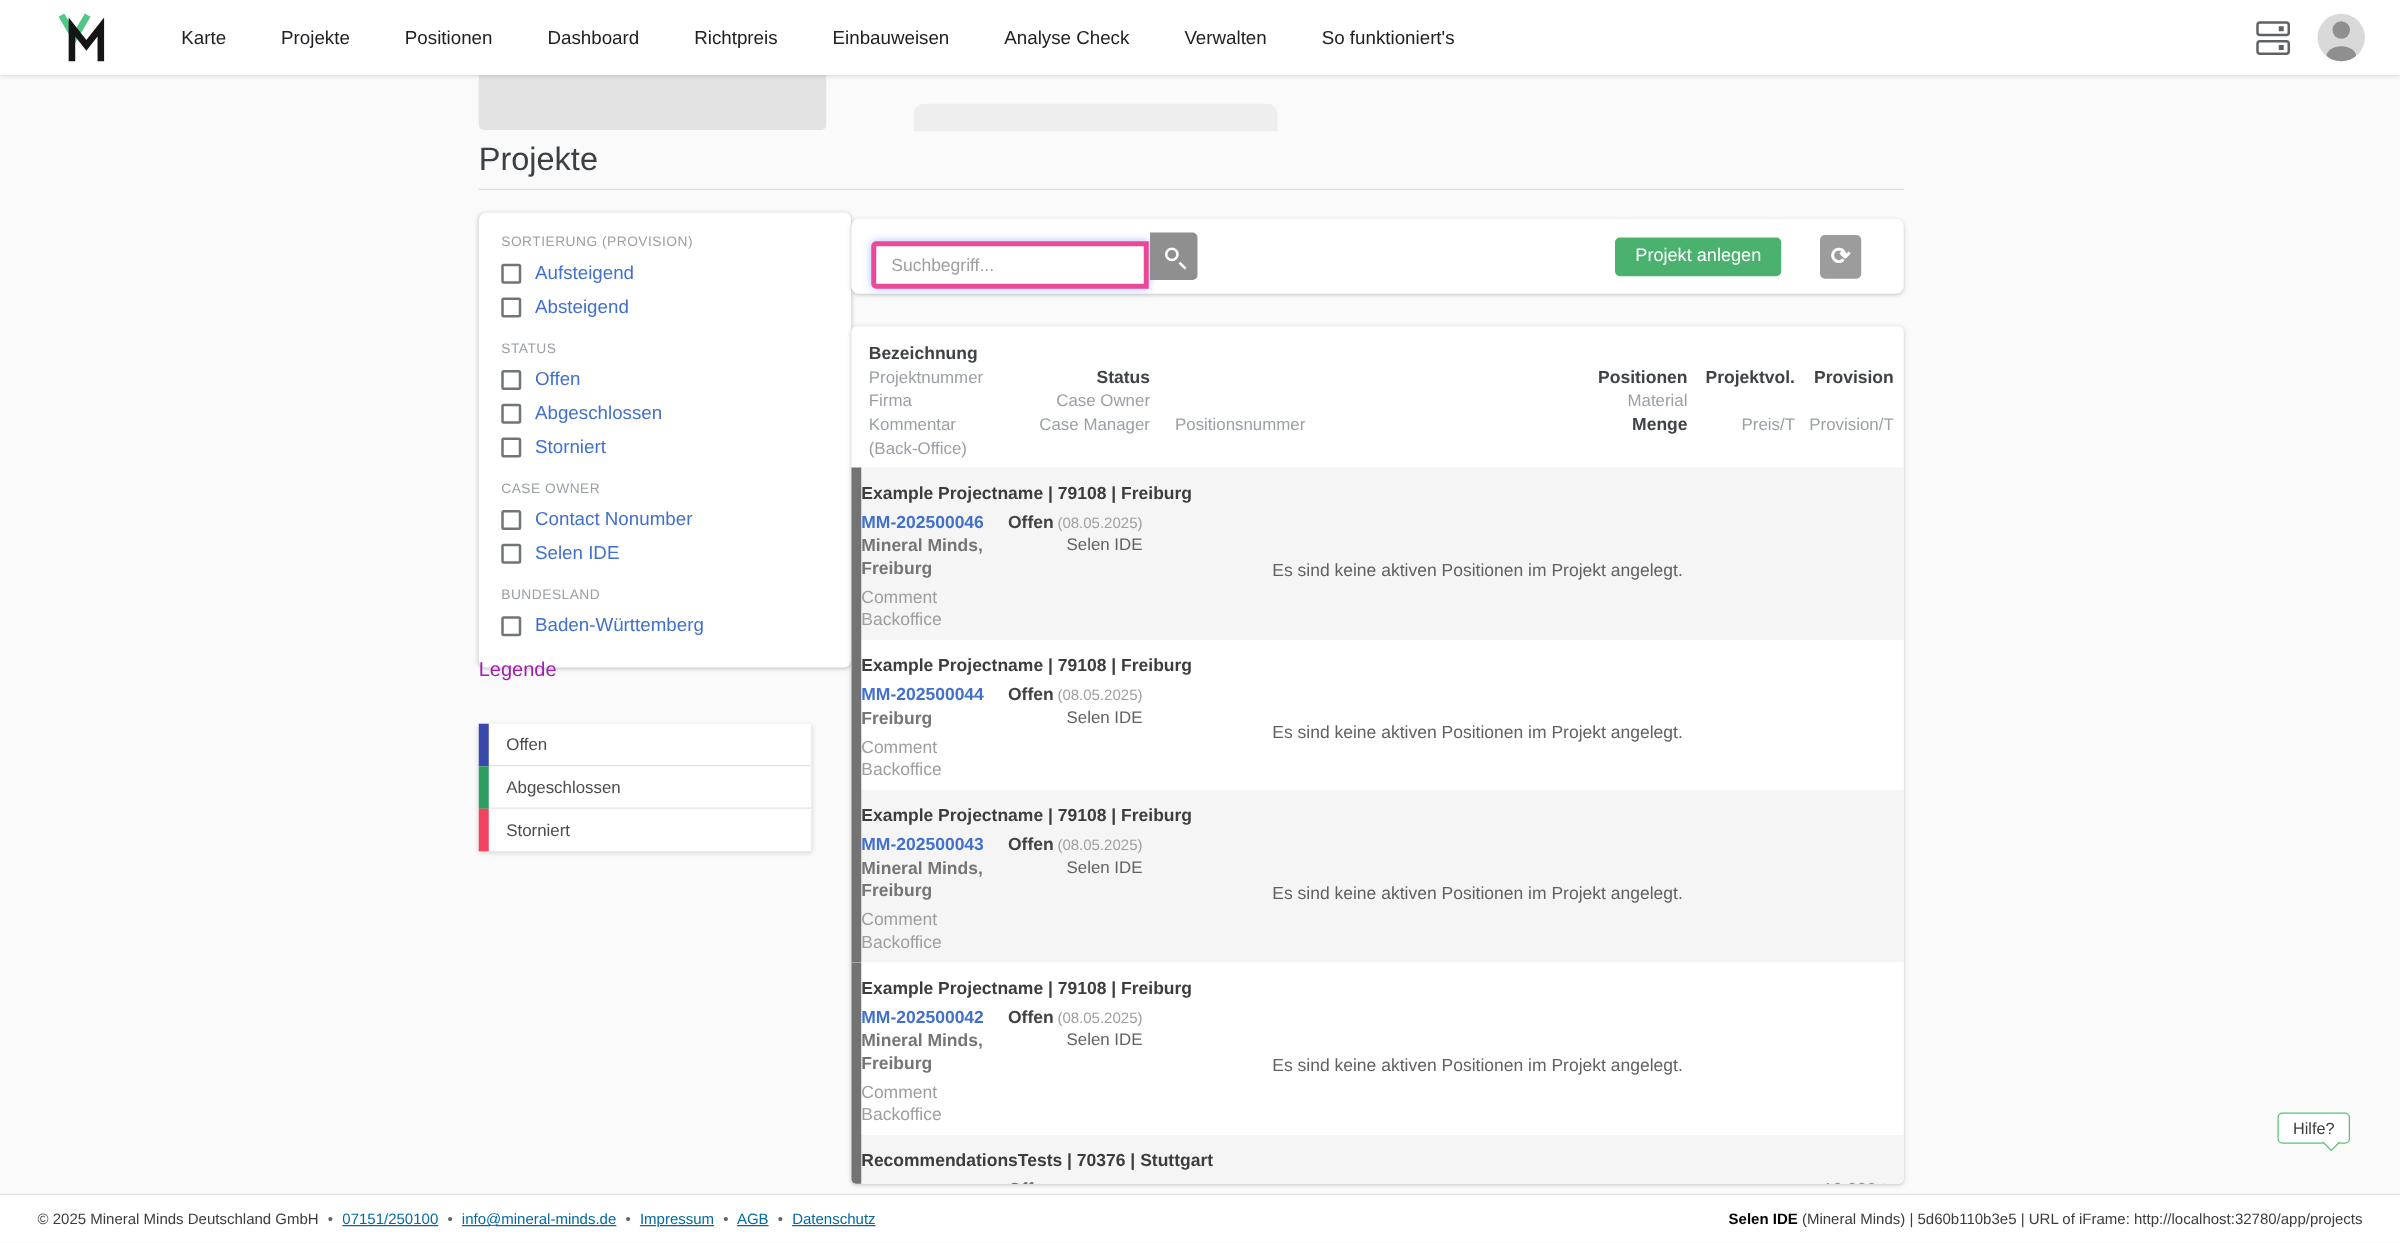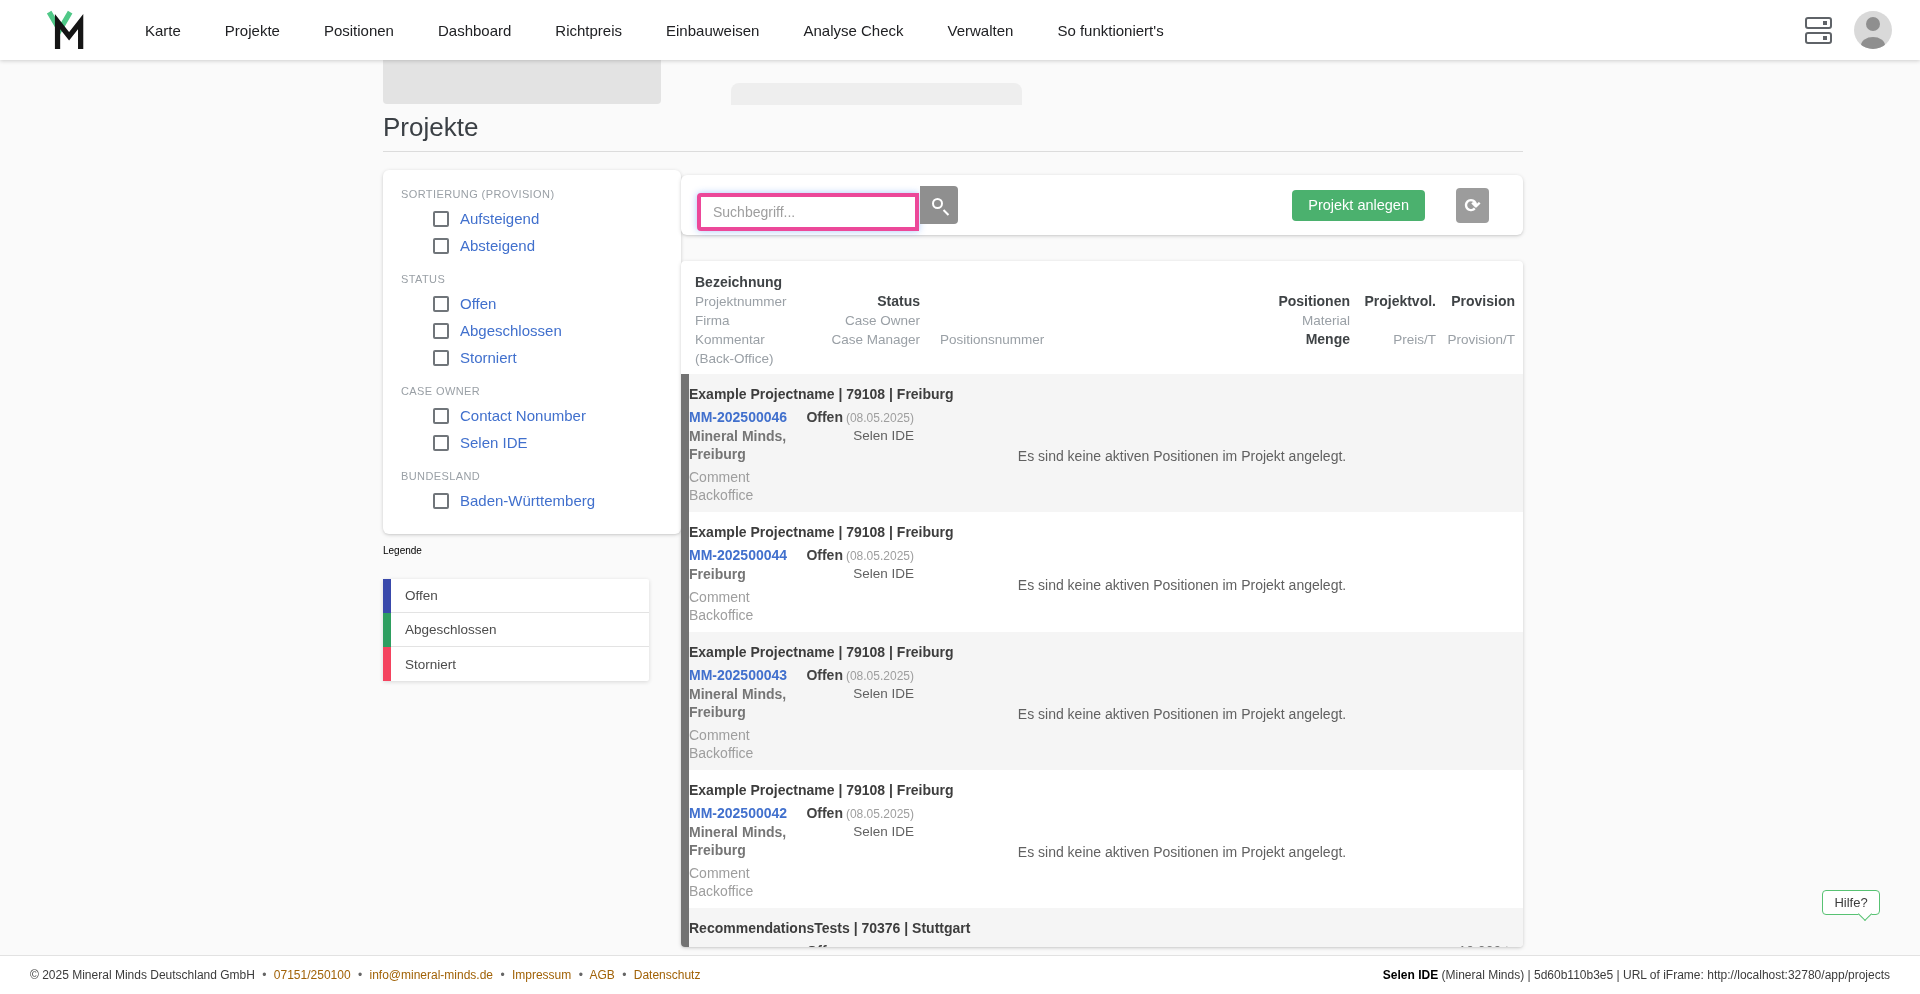--- a/index.html
+++ b/index.html
@@ -29,26 +29,26 @@
   .page-title { position:absolute; left:383px; top:112px; font-size:26px; font-weight:400; color:#3b4045; z-index:2; }
   .title-divider { position:absolute; left:383px; top:151px; width:1140px; height:1px; background:#dcdcdc; z-index:2; }
 
   .card { background:#fff; border-radius:6px; box-shadow:0 1px 4px rgba(0,0,0,.14), 0 1px 2px rgba(0,0,0,.08); }
 
   
   .filter-card { position:absolute; left:383px; top:170px; width:298px; padding:18px 18px 20px 18px; z-index:2; }
   .f-section { margin-top:14px; }
   .f-section:first-child { margin-top:0; }
   .f-label { font-size:11px; letter-spacing:.4px; color:#9aa0a6; margin-bottom:5px; }
-  .f-opt { display:flex; align-items:center; gap:11px; height:27px; cursor:pointer;margin-left:32px; }
+  .f-opt { display:flex; align-items:center; gap:11px; height:27px; cursor:pointer; }
   .cb { width:16px; height:16px; border:2px solid #70757a; border-radius:2px; background:#fff; flex:0 0 auto; }
   .f-opt-label { font-size:15px; color:#4170cd; }
 
   
-  .legend-title { position:absolute; left:383px; top:545px; font-size:10px; color:#000000; z-index:2; }
+  .legend-title { position:absolute; left:383px; top:528px; font-size:16px; color:#a21caf; z-index:2; }
   .legend-card { position:absolute; left:383px; top:579px; width:266px; background:#fff; border-radius:2px;
                  box-shadow:0 1px 4px rgba(0,0,0,.14); z-index:2; }
   .legend-row { height:34px; display:flex; align-items:center; border-bottom:1px solid #e3e3e3; }
   .legend-row:last-child { border-bottom:none; }
   .lbar { width:8px; height:34px; flex:0 0 auto; }
   .c-open { background:#3949ab; }
   .c-done { background:#2e9e60; }
   .c-cancel { background:#f4435f; }
   .legend-label { margin-left:14px; font-size:13.5px; color:#4c4c4c; }
 
@@ -105,21 +105,21 @@
   .help-btn { position:absolute; left:1822px; top:890px; width:58px; height:25px; background:#fff;
               border:1px solid #58c273; border-radius:4px; display:flex; align-items:center; justify-content:center;
               font-size:13px; color:#3c3c3c; z-index:20; cursor:pointer; }
   .help-btn::after { content:""; position:absolute; right:9px; bottom:-5px; width:9px; height:9px; background:#fff;
                      border-right:1px solid #58c273; border-bottom:1px solid #58c273; transform:rotate(45deg); }
 
   
   .footer { position:absolute; left:0; top:955px; width:1920px; height:39px; background:#fff; border-top:1px solid #e2e2e2;
             display:flex; align-items:center; justify-content:space-between; padding:0 30px; font-size:12px;
             color:#3c3c3c; z-index:15; }
-  .flink { color:#a16207; cursor:pointer; }
+  .flink { color:#0369a1; text-decoration:underline; cursor:pointer; }
   .fsep { color:#666; margin:0 4px; }
   .fuser { font-weight:700; color:#000; }
 </style>
 </head>
 <body>
 
 <div class="viewport">
 
   <div class="ph1"></div>
   <div class="ph2"></div>

